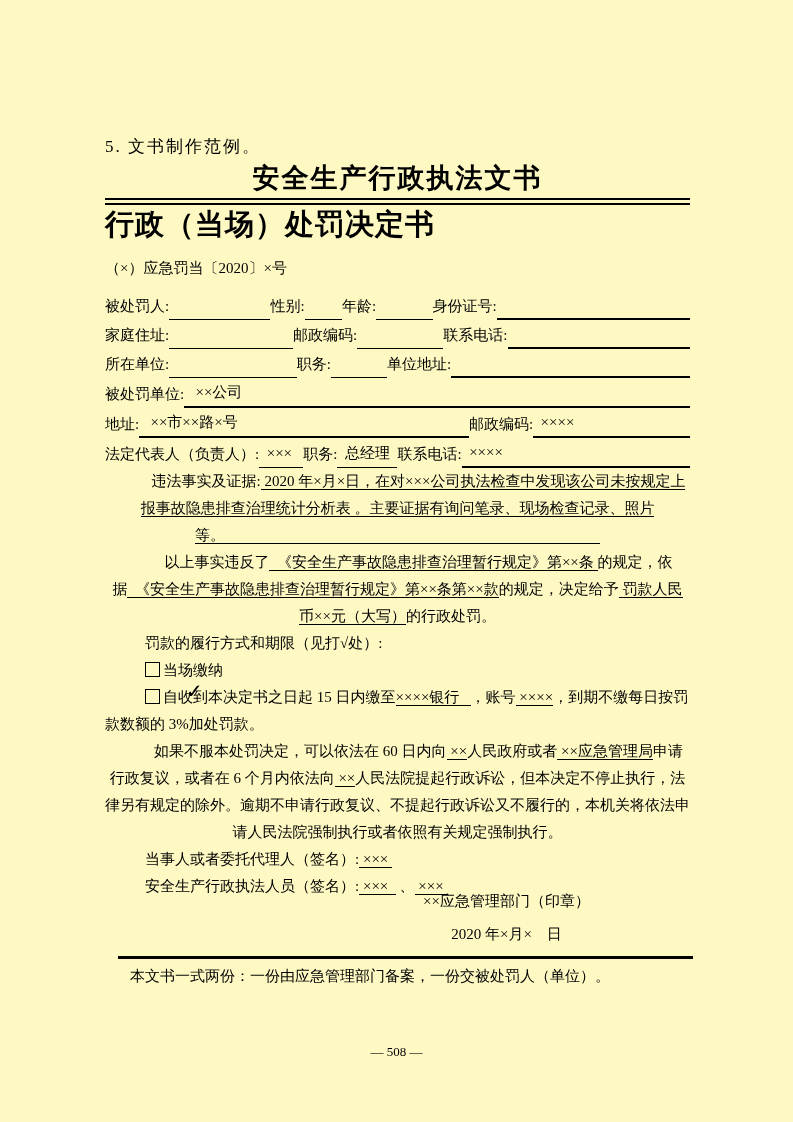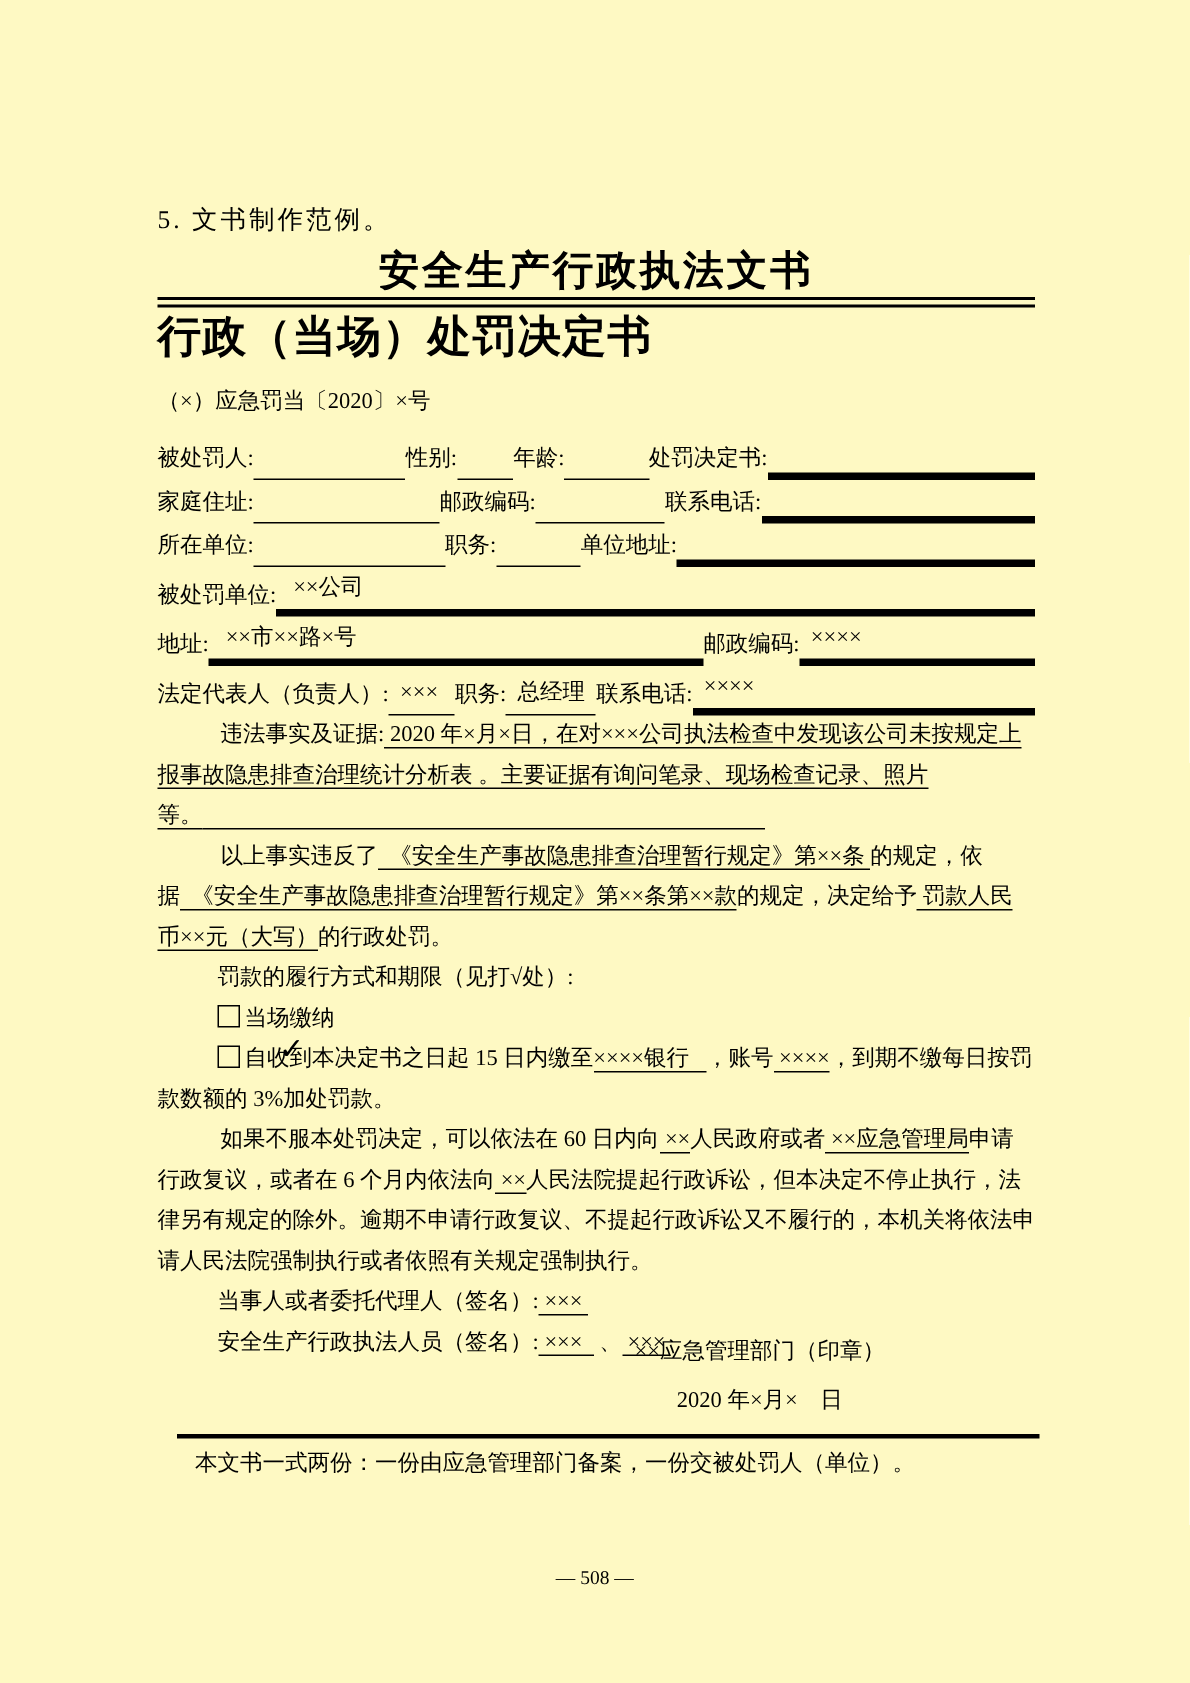--- a/index.html
+++ b/index.html
@@ -7,37 +7,37 @@
     position:relative;
     width:793px;height:1122px;
     background:#fef9c3;color:#000;
     font-family:"Liberation Serif","DejaVu Serif",serif;
     box-sizing:border-box;
     padding:136px 103px 0 105px;
     overflow:hidden;
   }
   .section-heading{font-size:17px;line-height:22px;margin:0 0 6px 0;letter-spacing:2px;}
   .doc-set-title{
-    font-family:Liberation Sans, sans-serif;
+    font-family:Liberation Mono, monospace;
     font-weight:bold;font-size:27px;line-height:33px;
     text-align:center;margin:0;letter-spacing:2px;
   }
   .double-rule{height:3px;border-top:2px solid #000;border-bottom:2px solid #000;margin:1px 0 1px 0;}
   .doc-title{
     font-family:"DejaVu Sans","Liberation Sans",sans-serif;
     font-weight:bold;font-size:29px;line-height:37px;
     text-align:left;margin:0;letter-spacing:1px;
   }
   .doc-number{font-size:15px;line-height:20px;text-align:left;margin:15px 0 13px 0;}
   .row{display:flex;align-items:flex-end;font-size:15px;line-height:28px;}
   .row span{white-space:pre;}
   .u{border-bottom:1px solid #000;}
-  .fill{border-bottom:5px solid #000000;}
+  .fill{border-bottom:2px solid #000000;}
   .para{font-size:15px;line-height:27px;margin:0;}
-  .pindent{text-indent:42px;}
+  .pindent{text-indent:42px;text-align:center;}
   .pindent2{text-indent:40px;}
   .cb{
     display:inline-block;width:13px;height:13px;
     border:1.5px solid #000;position:relative;
     vertical-align:-2px;margin-right:3px;
   }
   .cb .check{
     position:absolute;left:0;top:-9px;
     font-family:"DejaVu Sans",sans-serif;
     font-weight:bold;font-size:20px;line-height:1;
@@ -65,21 +65,21 @@
   <h2 class="doc-title">行政（当场）处罚决定书</h2>
   <p class="doc-number">（×）应急罚当〔2020〕×号</p>
 
   <div class="row">
       <span>被处罚人:</span>
       <span class="u">&nbsp;&nbsp;&nbsp;&nbsp;&nbsp;&nbsp;&nbsp;&nbsp;&nbsp;&nbsp;&nbsp;&nbsp;&nbsp;&nbsp;&nbsp;&nbsp;&nbsp;&nbsp;&nbsp;&nbsp;&nbsp;&nbsp;&nbsp;&nbsp;&nbsp;&nbsp;&nbsp;</span>
       <span>性别:</span>
       <span class="u">&nbsp;&nbsp;&nbsp;&nbsp;&nbsp;&nbsp;&nbsp;&nbsp;&nbsp;&nbsp;</span>
       <span>年龄:</span>
       <span class="u">&nbsp;&nbsp;&nbsp;&nbsp;&nbsp;&nbsp;&nbsp;&nbsp;&nbsp;&nbsp;&nbsp;&nbsp;&nbsp;&nbsp;&nbsp;</span>
-      <span>处罚决定书:</span>
+      <span>身份证号:</span>
       <span class="u fill" style="flex-grow: 1;"></span>
     </div>
   <div class="row">
       <span>家庭住址:</span>
       <span class="u">&nbsp;&nbsp;&nbsp;&nbsp;&nbsp;&nbsp;&nbsp;&nbsp;&nbsp;&nbsp;&nbsp;&nbsp;&nbsp;&nbsp;&nbsp;&nbsp;&nbsp;&nbsp;&nbsp;&nbsp;&nbsp;&nbsp;&nbsp;&nbsp;&nbsp;&nbsp;&nbsp;&nbsp;&nbsp;&nbsp;&nbsp;&nbsp;&nbsp;</span>
       <span>邮政编码:</span>
       <span class="u">&nbsp;&nbsp;&nbsp;&nbsp;&nbsp;&nbsp;&nbsp;&nbsp;&nbsp;&nbsp;&nbsp;&nbsp;&nbsp;&nbsp;&nbsp;&nbsp;&nbsp;&nbsp;&nbsp;&nbsp;&nbsp;&nbsp;&nbsp;</span>
       <span>联系电话:</span>
       <span class="u fill" style="flex-grow: 1;"></span>
     </div>

